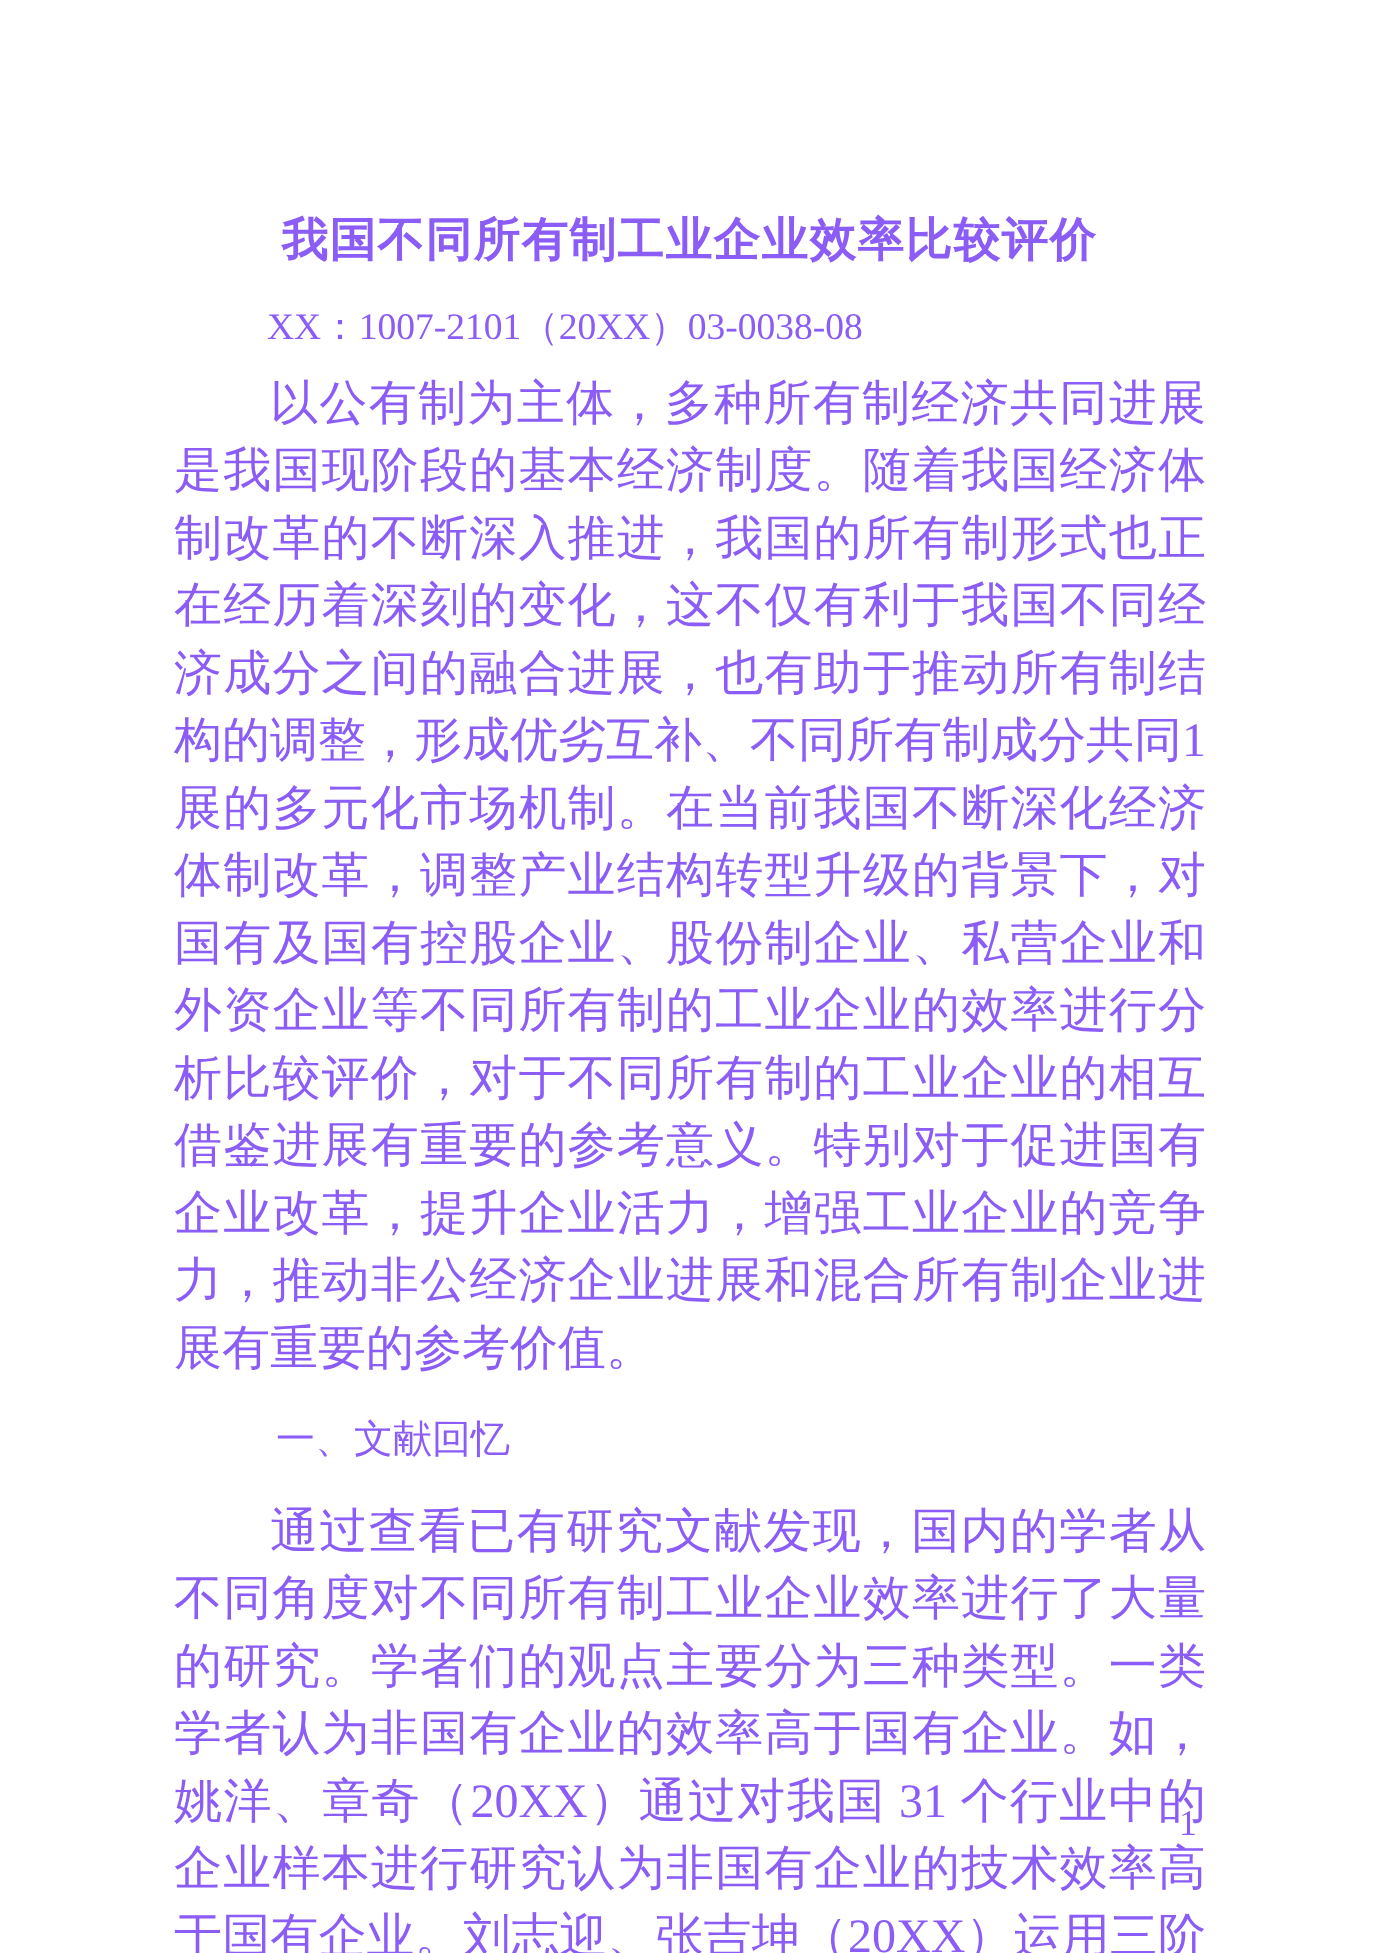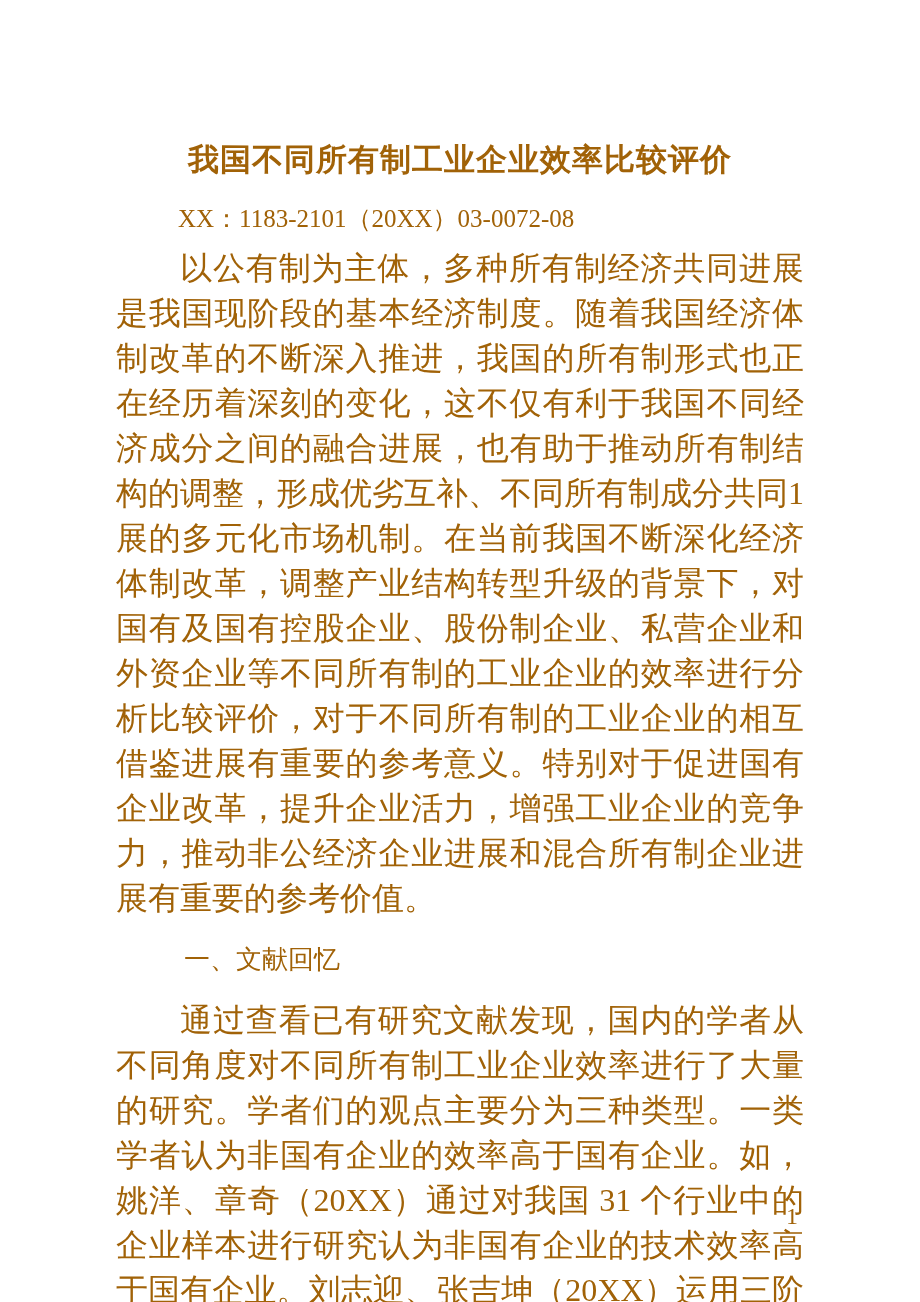--- a/index.html
+++ b/index.html
@@ -6,21 +6,21 @@
     margin: 0;
     padding: 0;
     background: #ffffff;
   }
   .page {
     position: relative;
     width: 920px;
     height: 1302px;
     margin: 0 auto;
     background: #ffffff;
-    color: #a16207;
+    color: #8b5cf6;
     font-family: "Liberation Serif", "DejaVu Serif", serif;
     box-sizing: border-box;
     padding: 140px 116px 0 116px;
     overflow: hidden;
   }
   .doc-title {
     font-size: 31px;
     font-weight: bold;
     text-align: center;
     line-height: 40px;
@@ -55,21 +55,21 @@
     font-size: 24px;
     line-height: 28px;
   }
 </style>
 </head>
 <body>
 
 <div class="page">
   <h1 class="doc-title">我国不同所有制工业企业效率比较评价</h1>
 
-  <p class="meta-line">XX：1183-2101（20XX）03-0072-08</p>
+  <p class="meta-line">XX：1007-2101（20XX）03-0038-08</p>
 
   <p class="body-para">以公有制为主体，多种所有制经济共同进展是我国现阶段的基本经济制度。随着我国经济体制改革的不断深入推进，我国的所有制形式也正在经历着深刻的变化，这不仅有利于我国不同经济成分之间的融合进展，也有助于推动所有制结构的调整，形成优劣互补、不同所有制成分共同1展的多元化市场机制。在当前我国不断深化经济体制改革，调整产业结构转型升级的背景下，对国有及国有控股企业、股份制企业、私营企业和外资企业等不同所有制的工业企业的效率进行分析比较评价，对于不同所有制的工业企业的相互借鉴进展有重要的参考意义。特别对于促进国有企业改革，提升企业活力，增强工业企业的竞争力，推动非公经济企业进展和混合所有制企业进展有重要的参考价值。</p>
 
   <p class="section-heading">一、文献回忆</p>
 
   <p class="body-para">通过查看已有研究文献发现，国内的学者从不同角度对不同所有制工业企业效率进行了大量的研究。学者们的观点主要分为三种类型。一类学者认为非国有企业的效率高于国有企业。如，姚洋、章奇（20XX）通过对我国 31 个行业中的企业样本进行研究认为非国有企业的技术效率高于国有企业。刘志迎、张吉坤（20XX）运用三阶段 DE 模型对我国高新技术产业中三资企业和国有企业的创新效率进行研究，结果表明国有企业在规模效率方面低于三资企业。陆挺、刘小玄（20XX），宋来、常亚青（20XX）</p>
 
   <div class="page-number">1</div>
 </div>
 

